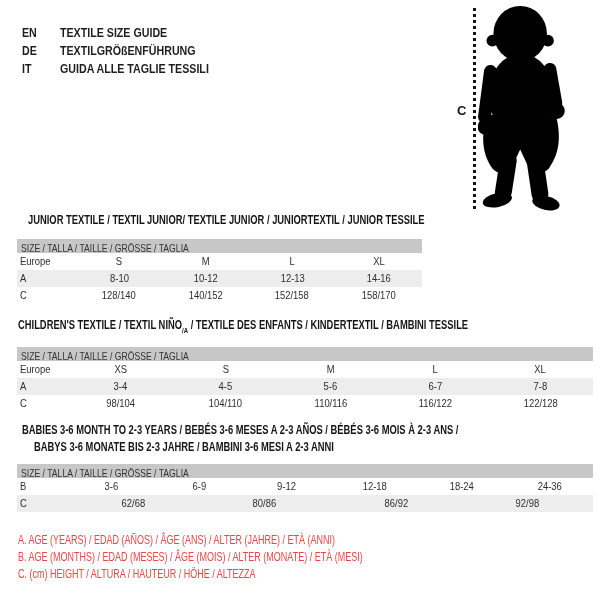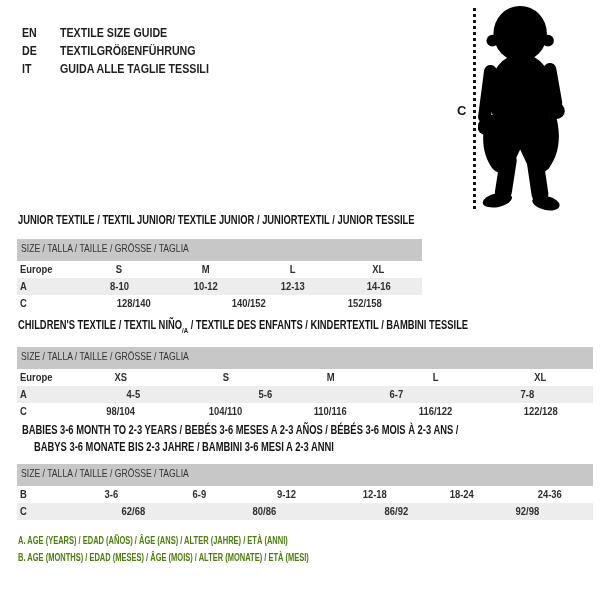--- a/index.html
+++ b/index.html
@@ -31,34 +31,34 @@
   .c-label{left:457px;top:103px;font-size:13px;font-weight:700;color:#141414;}
   .baby{left:478px;top:4px;}
 
   
   .sec-title{font-size:12.5px;font-weight:700;color:#141414;white-space:nowrap;}
   .sub{font-size:8px;vertical-align:sub;}
 
   
   .stable{left:17px;}
   .size-bar{
-    height:22px;line-height:18px;background:#c7c7c7;color:#333333;
+    height:14px;line-height:18px;background:#c7c7c7;color:#333333;
     font-size:11.5px;font-weight:400;padding-left:4px;
   }
   .trows .trow{display:flex;height:17px;line-height:17px;}
   .trows .trow:nth-child(even){background:#ededed;}
-  .tcell{flex:1;text-align:center;font-size:11.5px;font-weight:700;color:#2e2e2e;overflow:visible;}
+  .tcell{flex:1;text-align:center;font-size:11.5px;font-weight:400;color:#2e2e2e;overflow:visible;}
   .tcell .cin{display:inline-block;transform:scaleX(.82);transform-origin:50% 50%;white-space:nowrap;}
   .tlabel{text-align:left;padding-left:3px;}
   .tlabel .cin{transform-origin:0 50%;}
   .tbl-junior .tlabel{flex:0 0 56px;}
   .tbl-wide  .tlabel{flex:0 0 48px;}
 
   
-  .note-line{height:17px;line-height:17px;font-size:10px;font-weight:700;color:#4d7c0f;white-space:nowrap;}
+  .note-line{height:17px;line-height:17px;font-size:12px;font-weight:400;color:#ef4444;white-space:nowrap;}
 </style>
 </head>
 <body>
 
 <div class="abs lang-list">
   <div class="lang-row">
     <span class="lang-code cxl82">EN</span>
     <span class="lang-label cxl82">TEXTILE SIZE GUIDE</span>
   </div>
   <div class="lang-row">
@@ -86,21 +86,21 @@
     <ellipse cx="68" cy="201" rx="14" ry="7" transform="rotate(12 68 201)"></ellipse>
   </g>
   <g stroke="#000000" fill="none" stroke-linecap="round">
     <line x1="12" y1="68" x2="6" y2="114" stroke-width="13"></line>
     <line x1="72" y1="66" x2="78" y2="100" stroke-width="13"></line>
     <line x1="30" y1="158" x2="25" y2="190" stroke-width="17"></line>
     <line x1="57" y1="158" x2="62" y2="192" stroke-width="17"></line>
   </g>
 </svg>
 
-<div class="abs sec-title" style="left:18px;top:213px;">
+<div class="abs sec-title" style="left:28px;top:213px;">
   <span class="cxl">JUNIOR TEXTILE / TEXTIL JUNIOR/ TEXTILE JUNIOR / JUNIORTEXTIL / JUNIOR TESSILE</span>
 </div>
 <div class="abs stable tbl-junior" style="top:239px;width:405px;">
   <div class="size-bar">
     <span class="cxl">SIZE / TALLA / TAILLE / GRÖSSE / TAGLIA</span>
   </div>
   <div class="trows">
       <div class="trow">
         <div class="tcell tlabel"><span class="cin">Europe</span></div>
         <div class="tcell"><span class="cin">S</span></div>
@@ -113,20 +113,21 @@
         <div class="tcell"><span class="cin">8-10</span></div>
         <div class="tcell"><span class="cin">10-12</span></div>
         <div class="tcell"><span class="cin">12-13</span></div>
         <div class="tcell"><span class="cin">14-16</span></div>
       </div>
       <div class="trow">
         <div class="tcell tlabel"><span class="cin">C</span></div>
         <div class="tcell"><span class="cin">128/140</span></div>
         <div class="tcell"><span class="cin">140/152</span></div>
         <div class="tcell"><span class="cin">152/158</span></div>
+        <div class="tcell"><span class="cin">158/170</span></div>
       </div>
     </div>
 </div>
 
 <div class="abs sec-title" style="left:18px;top:318px;">
   <span class="cxl">
     <span>CHILDREN'S TEXTILE / TEXTIL NIÑO</span><span class="sub">/A</span><span> / TEXTILE DES ENFANTS / KINDERTEXTIL / BAMBINI TESSILE</span>
   </span>
 </div>
 <div class="abs stable tbl-wide" style="top:347px;width:576px;">
@@ -137,20 +138,21 @@
       <div class="trow">
         <div class="tcell tlabel"><span class="cin">Europe</span></div>
         <div class="tcell"><span class="cin">XS</span></div>
         <div class="tcell"><span class="cin">S</span></div>
         <div class="tcell"><span class="cin">M</span></div>
         <div class="tcell"><span class="cin">L</span></div>
         <div class="tcell"><span class="cin">XL</span></div>
       </div>
       <div class="trow">
         <div class="tcell tlabel"><span class="cin">A</span></div>
+        <div class="tcell"><span class="cin">3-4</span></div>
         <div class="tcell"><span class="cin">4-5</span></div>
         <div class="tcell"><span class="cin">5-6</span></div>
         <div class="tcell"><span class="cin">6-7</span></div>
         <div class="tcell"><span class="cin">7-8</span></div>
       </div>
       <div class="trow">
         <div class="tcell tlabel"><span class="cin">C</span></div>
         <div class="tcell"><span class="cin">98/104</span></div>
         <div class="tcell"><span class="cin">104/110</span></div>
         <div class="tcell"><span class="cin">110/116</span></div>
@@ -184,13 +186,14 @@
         <div class="tcell"><span class="cin">80/86</span></div>
         <div class="tcell"><span class="cin">86/92</span></div>
         <div class="tcell"><span class="cin">92/98</span></div>
       </div>
     </div>
 </div>
 
 <div class="abs" style="left:18px;top:532px;">
   <div class="note-line"><span class="cxl">A. AGE (YEARS) / EDAD (AÑOS) / ÂGE (ANS) / ALTER (JAHRE) / ETÀ (ANNI)</span></div>
   <div class="note-line"><span class="cxl">B. AGE (MONTHS) / EDAD (MESES) / ÂGE (MOIS) / ALTER (MONATE) / ETÀ (MESI)</span></div>
+  <div class="note-line"><span class="cxl">C. (cm) HEIGHT / ALTURA / HAUTEUR / HÖHE / ALTEZZA</span></div>
 </div>
 
 </body></html>

